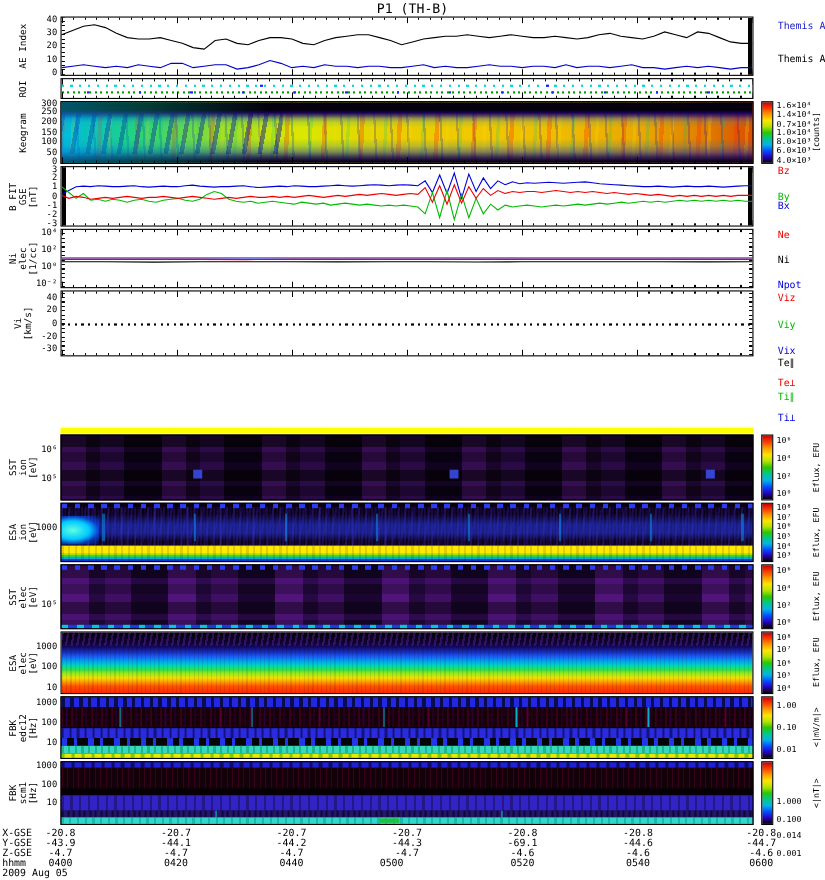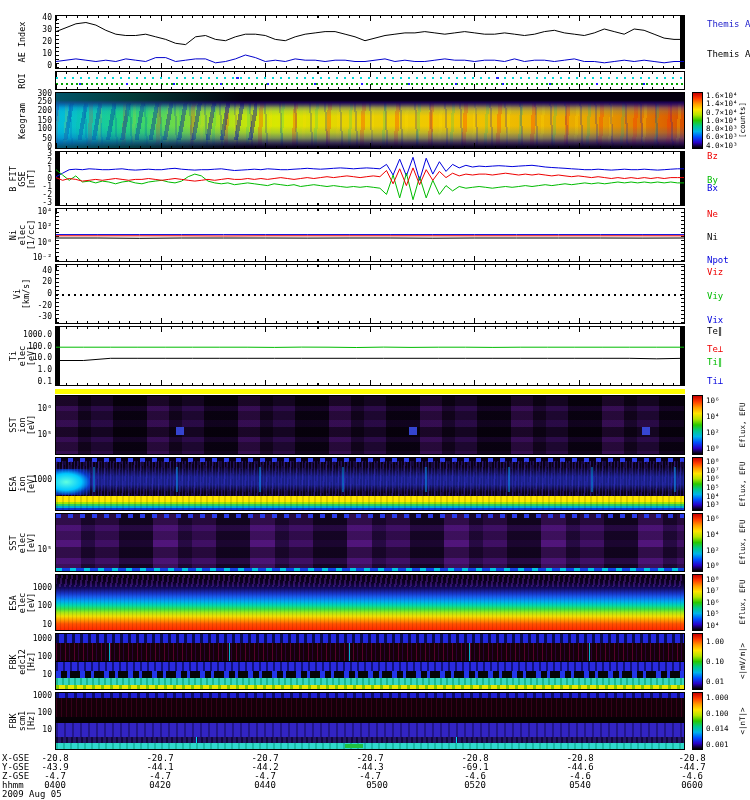--- a/index.html
+++ b/index.html
@@ -103,20 +103,21 @@
      background:repeating-linear-gradient(90deg,#000 0 2px,transparent 2px 6px)}
   .ybar{position:absolute;left:55px;width:630px;background:#ffff00;border-top:1px solid #fff;border-bottom:1px solid #fff}
   .xrow{position:absolute;left:0;width:750px;font-size:9px;line-height:9px}
   .xrl{position:absolute;left:2px}
   .xrv{position:absolute;transform:translateX(-50%)}
 </style>
 </head>
 <body>
 
 <div id="wrap">
+  <div class="title">P1 (TH-B)</div>
 
   <div class="panel ticks edgeR" style="top:15px;height:54px">
     <div class="mtL"></div>
     <svg width="628" height="52">
         <polyline points="0.0,15.6 10.0,11.7 19.9,7.8 29.9,6.5 39.9,9.1 49.8,14.3 59.8,18.2 69.8,19.5 79.7,19.5 89.7,18.2 99.7,20.8 109.7,23.4 119.6,27.3 129.6,28.6 139.6,20.8 149.5,19.5 159.5,23.4 169.5,24.7 179.4,20.8 189.4,18.2 199.4,18.2 209.3,19.5 219.3,23.4 229.3,24.7 239.2,20.8 249.2,18.2 259.2,16.9 269.1,15.6 279.1,15.6 289.1,18.2 299.0,20.8 309.0,24.7 319.0,22.1 329.0,19.5 338.9,18.2 348.9,16.9 358.9,16.9 368.8,15.6 378.8,16.9 388.8,18.2 398.7,16.9 408.7,15.6 418.7,16.9 428.6,18.2 438.6,18.2 448.6,16.9 458.5,18.2 468.5,19.5 478.5,18.2 488.4,15.6 498.4,14.3 508.4,16.9 518.3,18.2 528.3,19.5 538.3,16.9 548.3,13.0 558.2,15.6 568.2,18.2 578.2,13.0 588.1,14.3 598.1,18.2 608.1,22.1 618.0,23.4 628.0,23.4" fill="none" stroke="#000000" stroke-width="1"></polyline>
         <polyline points="0.0,45.5 10.0,44.2 19.9,42.9 29.9,44.2 39.9,45.5 49.8,44.2 59.8,45.5 69.8,42.9 79.7,44.2 89.7,45.5 99.7,41.6 109.7,41.6 119.6,45.5 129.6,44.2 139.6,42.9 149.5,42.9 159.5,46.8 169.5,45.5 179.4,42.9 189.4,39.0 199.4,41.6 209.3,45.5 219.3,44.2 229.3,45.5 239.2,42.9 249.2,44.2 259.2,44.2 269.1,45.5 279.1,44.2 289.1,44.2 299.0,45.5 309.0,45.5 319.0,44.2 329.0,42.9 338.9,45.5 348.9,44.2 358.9,45.5 368.8,45.5 378.8,44.2 388.8,42.9 398.7,44.2 408.7,44.2 418.7,45.5 428.6,44.2 438.6,44.2 448.6,45.5 458.5,42.9 468.5,45.5 478.5,44.2 488.4,44.2 498.4,45.5 508.4,44.2 518.3,42.9 528.3,45.5 538.3,45.5 548.3,46.8 558.2,45.5 568.2,44.2 578.2,45.5 588.1,44.2 598.1,45.5 608.1,46.8 618.0,45.5 628.0,45.5" fill="none" stroke="#0000cc" stroke-width="1"></polyline>
       </svg>
     <div class="ylab">AE Index</div>
     <span class="ytick" style="top:4%">40</span>
     <span class="ytick" style="top:27%">30</span>
@@ -209,34 +210,20 @@
     <span class="ytick" style="top:10%">40</span>
     <span class="ytick" style="top:30%">20</span>
     <span class="ytick" style="top:50%">0</span>
     <span class="ytick" style="top:70%">-20</span>
     <span class="ytick" style="top:90%">-30</span>
   </div>
   <span class="rlab" style="top:268px;color:#ee0000">Viz</span>
   <span class="rlab" style="top:292px;color:#00bb00">Viy</span>
   <span class="rlab" style="top:316px;color:#0000dd">Vix</span>
 
-  <div class="panel ticks edgeLR" style="top:326px;height:60px">
-    <svg width="628" height="58">
-        <polyline points="0.0,20.2 27.3,20.2 54.6,20.2 81.9,20.2 109.2,20.2 136.5,20.2 163.8,20.2 191.1,20.2 218.4,20.4 245.7,20.1 273.0,20.2 300.3,20.5 327.7,20.1 355.0,20.4 382.3,20.2 409.6,20.2 436.9,20.4 464.2,20.2 491.5,20.2 518.8,20.2 546.1,20.2 573.4,20.2 600.7,20.2 628.0,20.2" fill="none" stroke="#00bb00" stroke-width="1"></polyline>
-        <polyline points="0.0,33.5 27.3,33.5 54.6,31.3 81.9,31.3 109.2,31.3 136.5,31.3 163.8,31.3 191.1,31.3 218.4,31.3 245.7,31.3 273.0,31.3 300.3,31.3 327.7,31.3 355.0,31.3 382.3,31.3 409.6,31.3 436.9,31.3 464.2,31.3 491.5,31.3 518.8,31.3 546.1,31.3 573.4,31.3 600.7,31.8 628.0,31.3" fill="none" stroke="#000000" stroke-width="1"></polyline>
-      </svg>
-    <div class="ylab">Ti
-elec
-[eV]</div>
-    <span class="ytick" style="top:14%">1000.0</span>
-    <span class="ytick" style="top:34%">100.0</span>
-    <span class="ytick" style="top:54%">10.0</span>
-    <span class="ytick" style="top:74%">1.0</span>
-    <span class="ytick" style="top:94%">0.1</span>
-  </div>
   <span class="rlab" style="top:327px">Te∥</span>
   <span class="rlab" style="top:345px;color:#ee0000">Te⊥</span>
   <span class="rlab" style="top:358px;color:#00bb00">Ti∥</span>
   <span class="rlab" style="top:377px;color:#0000dd">Ti⊥</span>
 
   <div class="ybar" style="top:388px;height:5px"></div>
 
   <div class="panel sst1" style="top:395px;height:60px">
     <div class="ylab">SST
 ion
@@ -342,21 +329,21 @@
     <div class="fbk-band f2f"></div>
     <div class="fbk-band f2g"></div>
     <div class="ylab">FBK
 scm1
 [Hz]</div>
     <span class="ytick" style="top:6%">1000</span>
     <span class="ytick" style="top:35%">100</span>
     <span class="ytick" style="top:66%">10</span>
   </div>
   <div class="cb" style="top:692px;height:58px"></div>
-  <div class="cbl" style="top:694px;height:54px">
+  <div class="cbl" style="top:725px;height:54px">
     <span>1.000</span>
     <span>0.100</span>
     <span>0.014</span>
     <span>0.001</span>
   </div>
   <span class="cbu" style="top:721px">&lt;|nT|&gt;</span>
 
   <div class="xrow" style="top:754px">
     <span class="xrl">X-GSE</span>
     <span class="xrv" style="left:55px">-20.8</span>
@@ -385,21 +372,21 @@
     <span class="xrv" style="left:370px">-4.7</span>
     <span class="xrv" style="left:475px">-4.6</span>
     <span class="xrv" style="left:580px">-4.6</span>
     <span class="xrv" style="left:692px">-4.6</span>
   </div>
   <div class="xrow" style="top:781px">
     <span class="xrl">hhmm</span>
     <span class="xrv" style="left:55px">0400</span>
     <span class="xrv" style="left:160px">0420</span>
     <span class="xrv" style="left:265px">0440</span>
-    <span class="xrv" style="left:377px">0500</span>
+    <span class="xrv" style="left:356px">0500</span>
     <span class="xrv" style="left:475px">0520</span>
     <span class="xrv" style="left:580px">0540</span>
     <span class="xrv" style="left:692px">0600</span>
   </div>
   <div class="xrow" style="top:790px">
     <span class="xrl">2009 Aug 05</span>
   </div>
 </div>
 
 </body></html>

